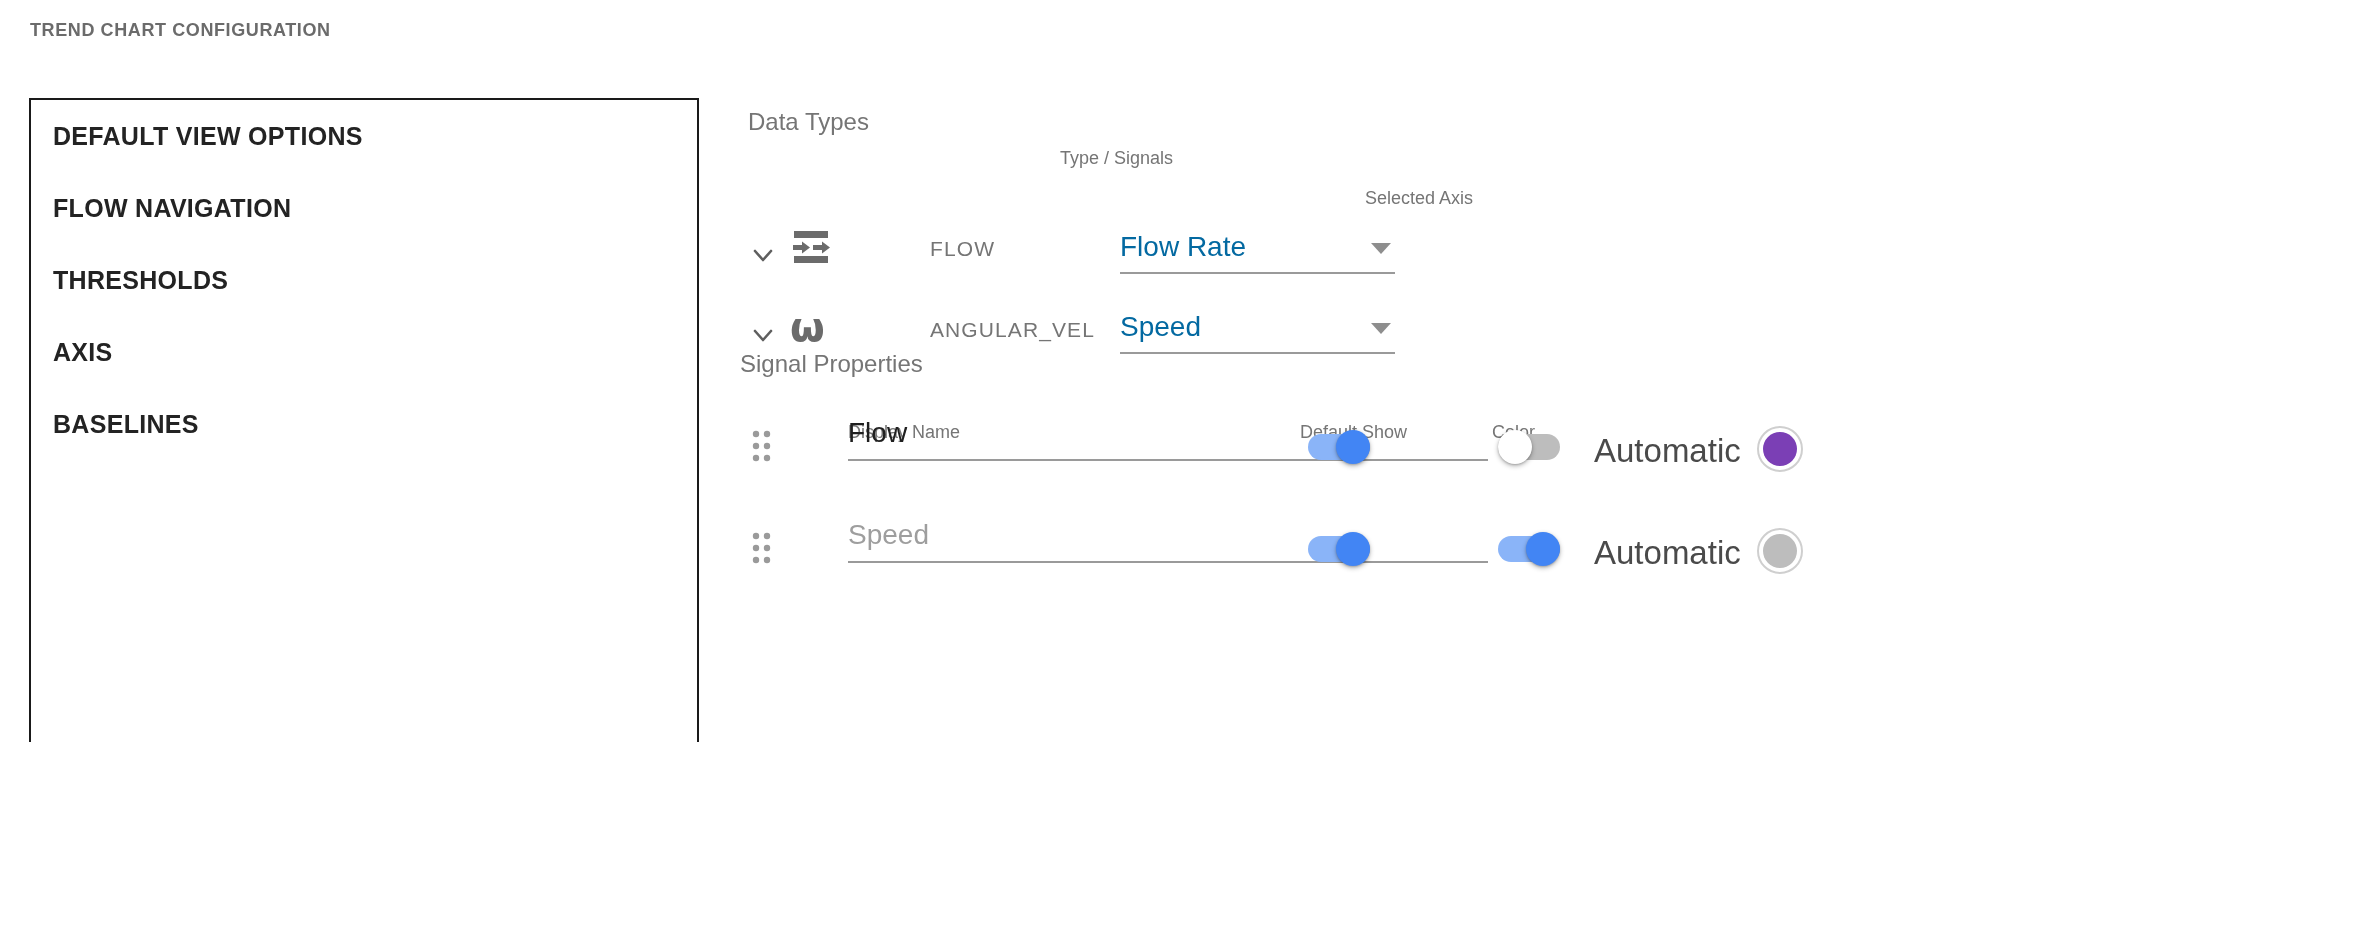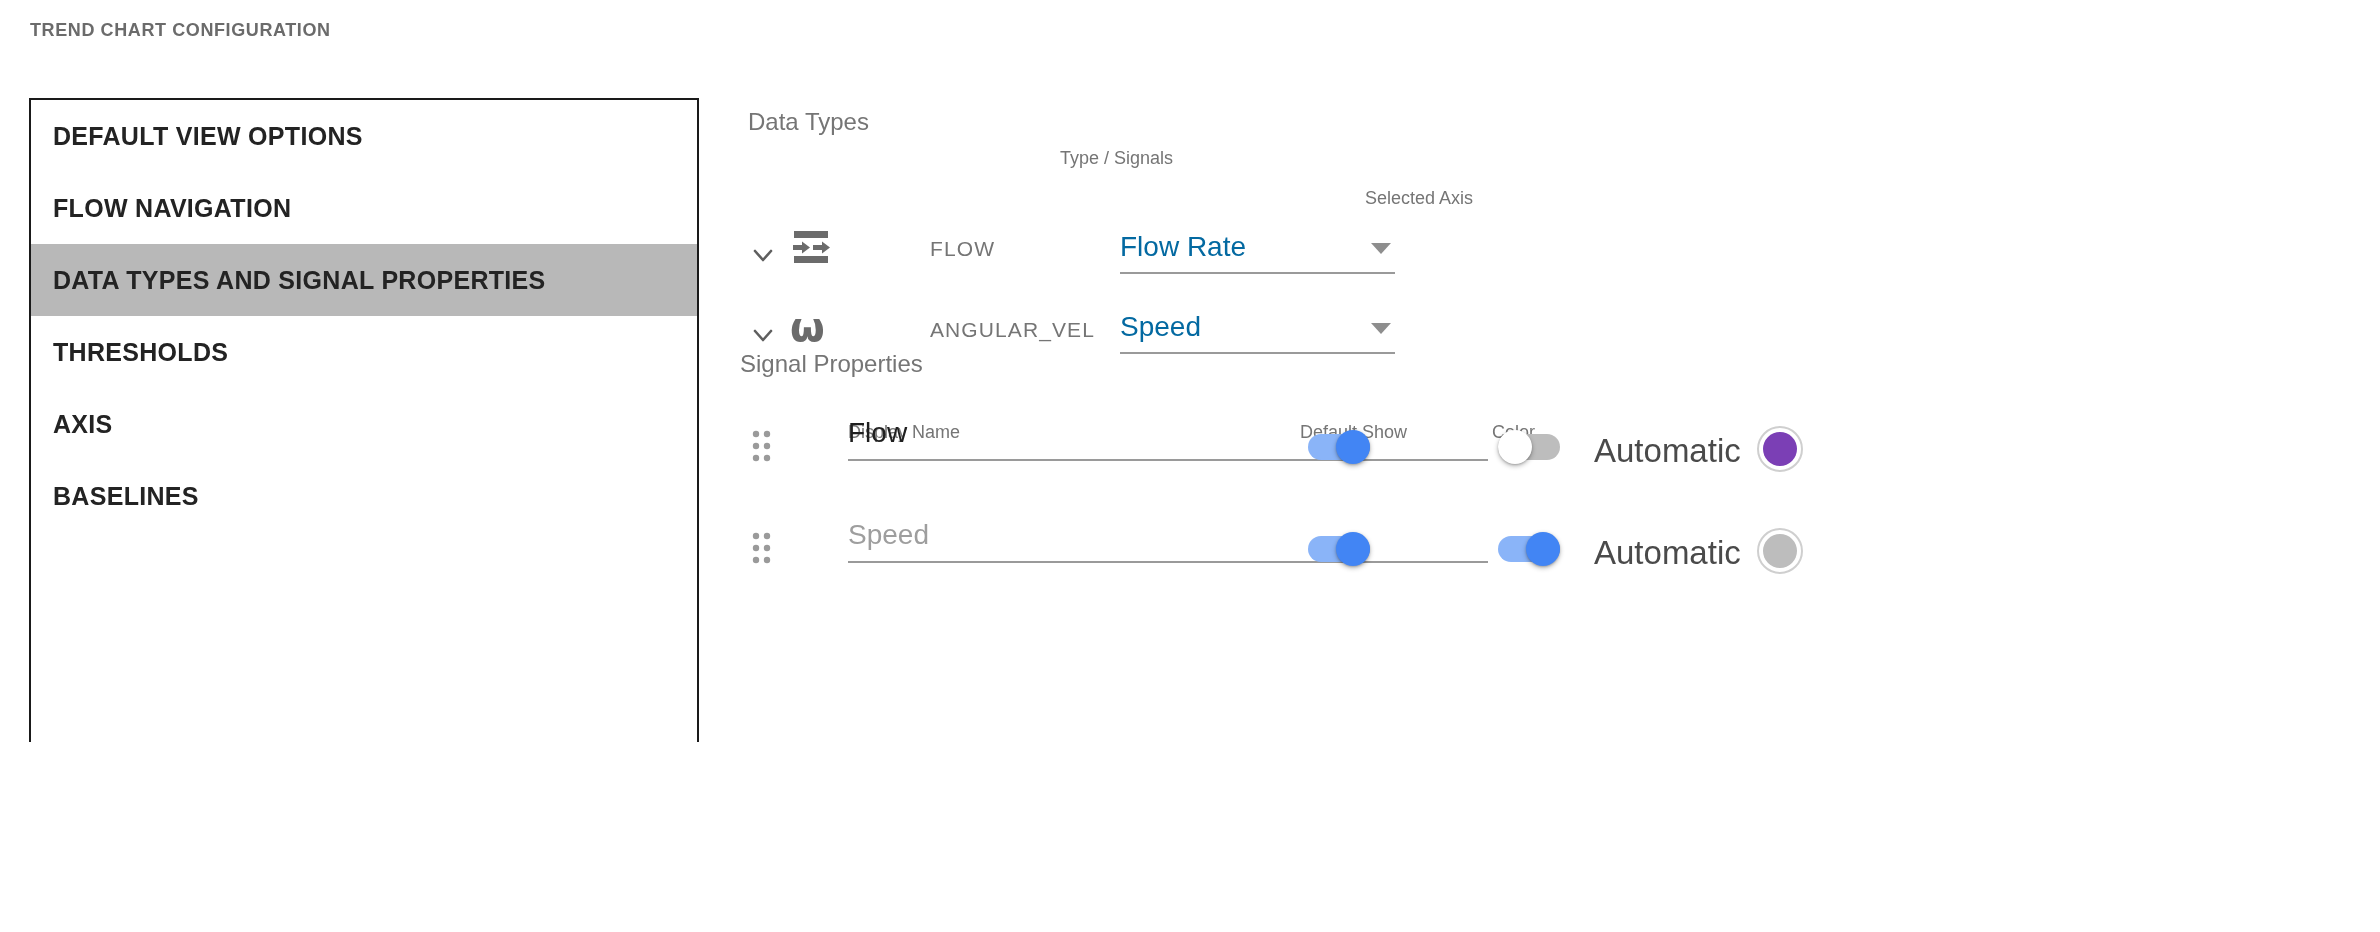--- a/index.html
+++ b/index.html
@@ -262,23 +262,20 @@
 <body>
 
 <div class="page-title">TREND CHART CONFIGURATION</div>
 
 <div class="sidebar">
   <div class="sidebar-item">
     <span>DEFAULT VIEW OPTIONS</span>
   </div>
   <div class="sidebar-item">
     <span>FLOW NAVIGATION</span>
-  </div>
-  <div class="sidebar-item active">
-    <span>DATA TYPES AND SIGNAL PROPERTIES</span>
   </div>
   <div class="sidebar-item">
     <span>THRESHOLDS</span>
   </div>
   <div class="sidebar-item">
     <span>AXIS</span>
   </div>
   <div class="sidebar-item">
     <span>BASELINES</span>
   </div>

